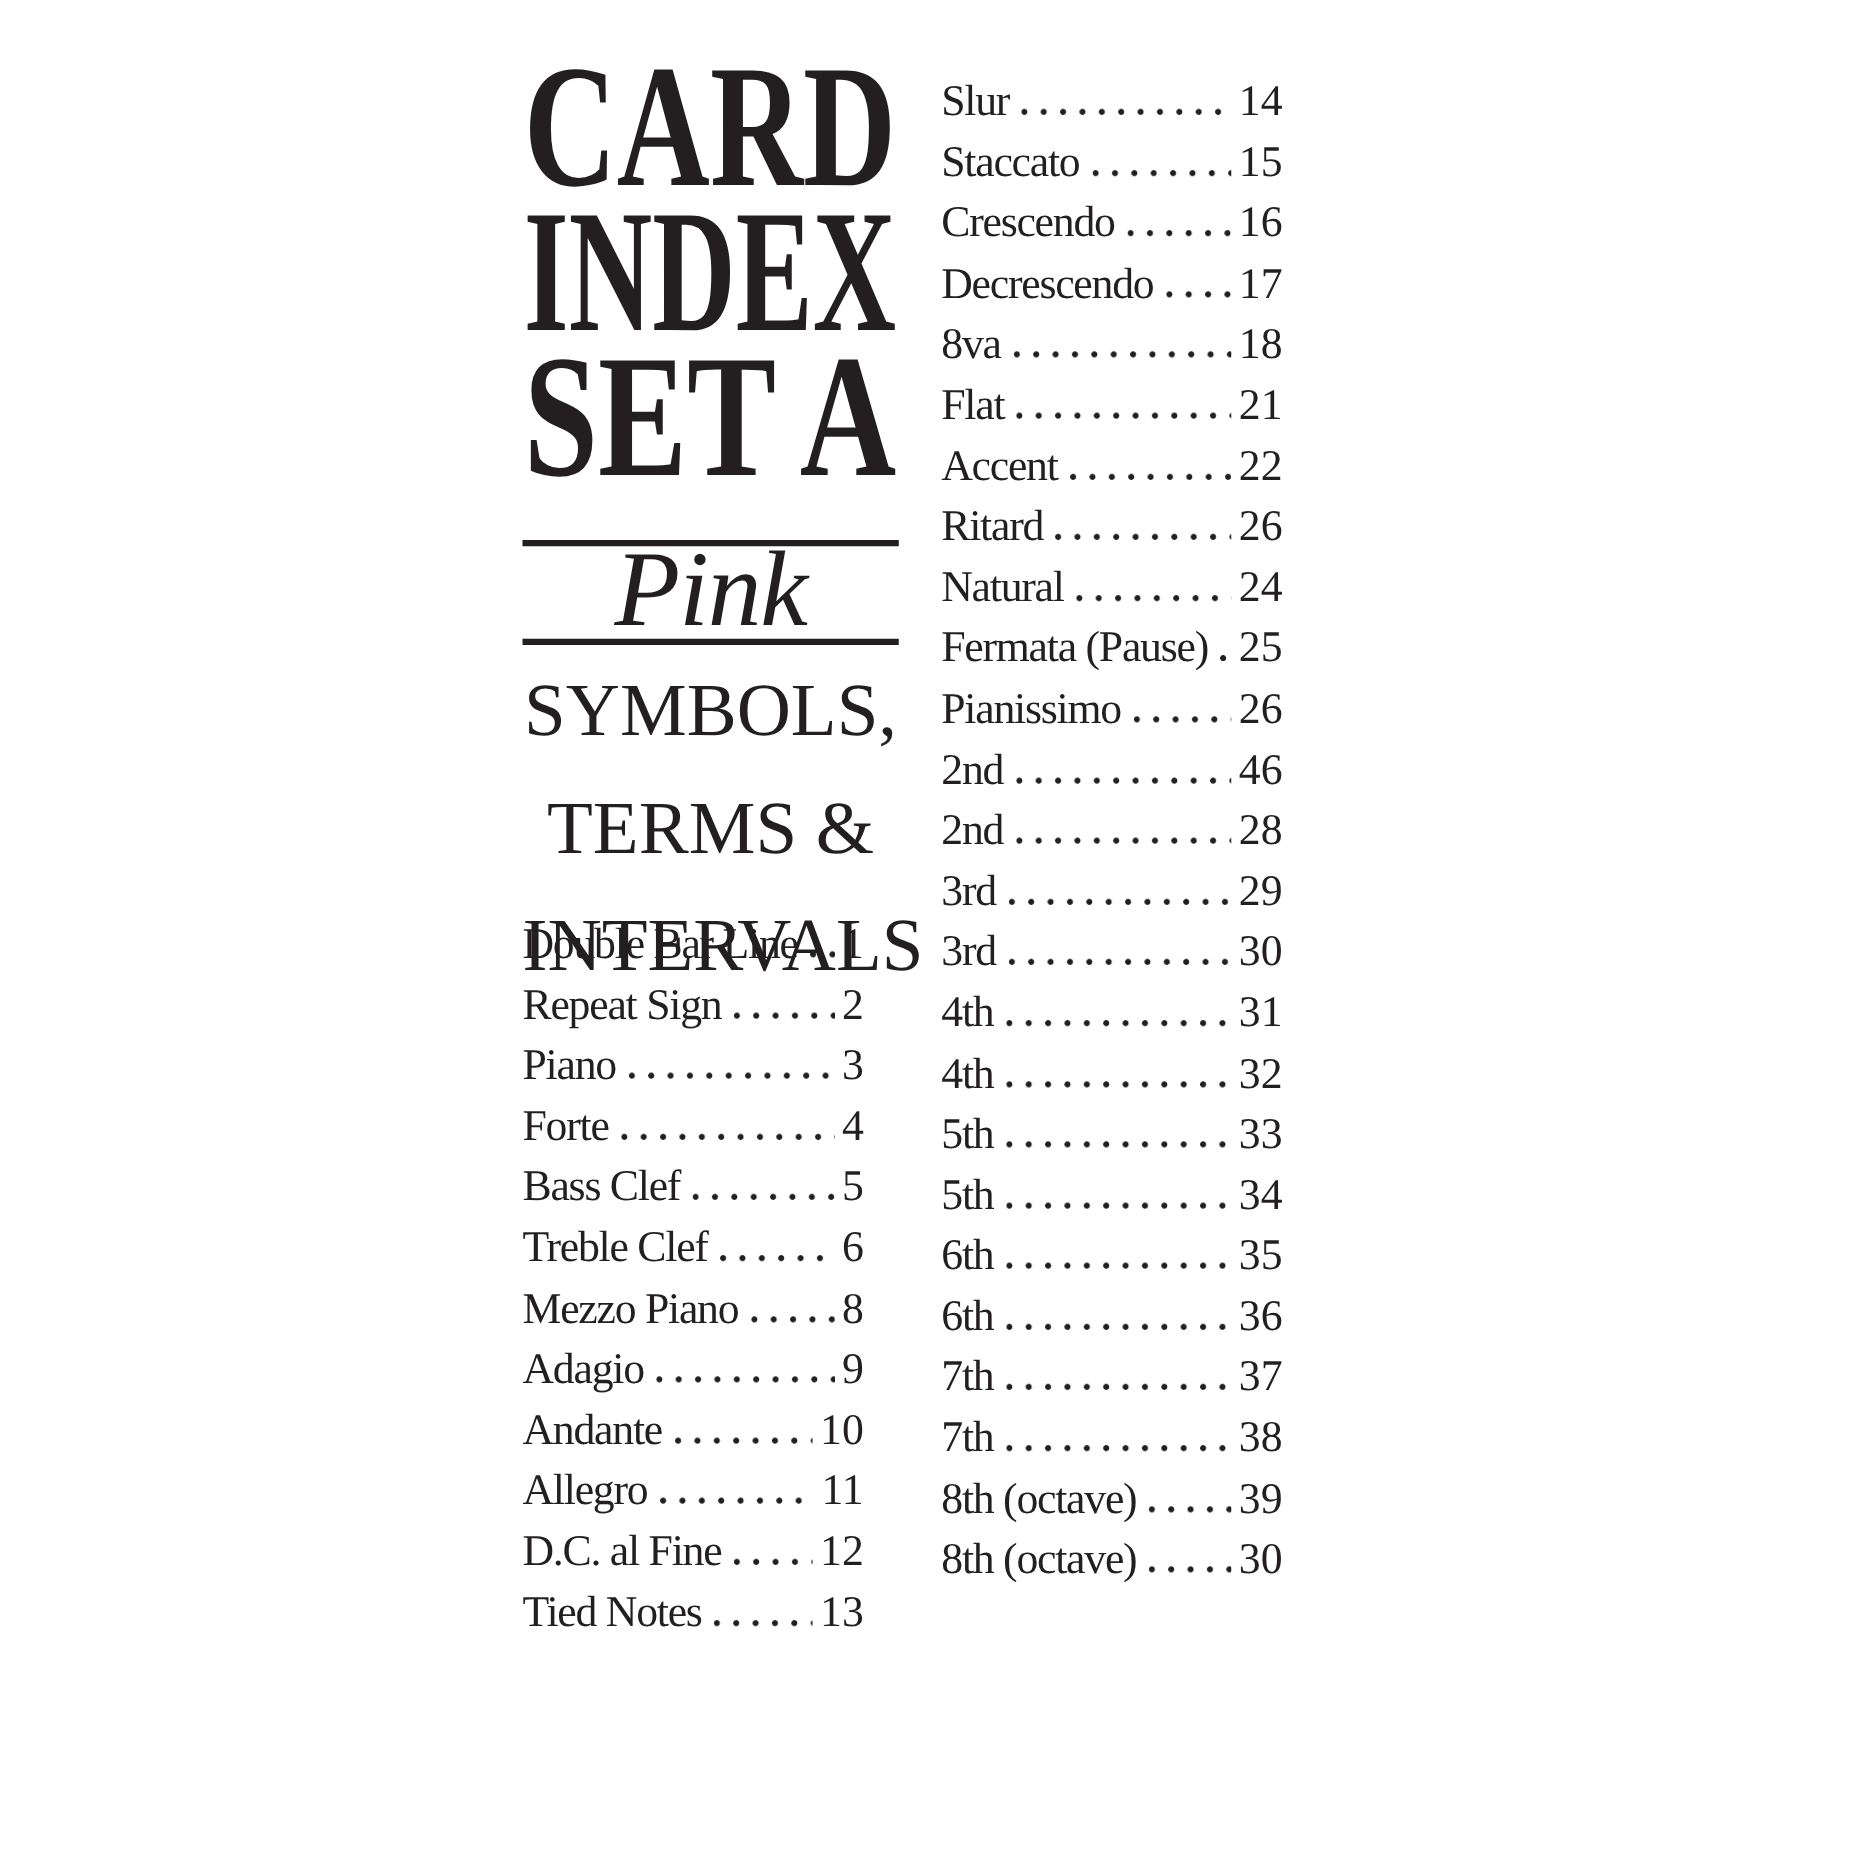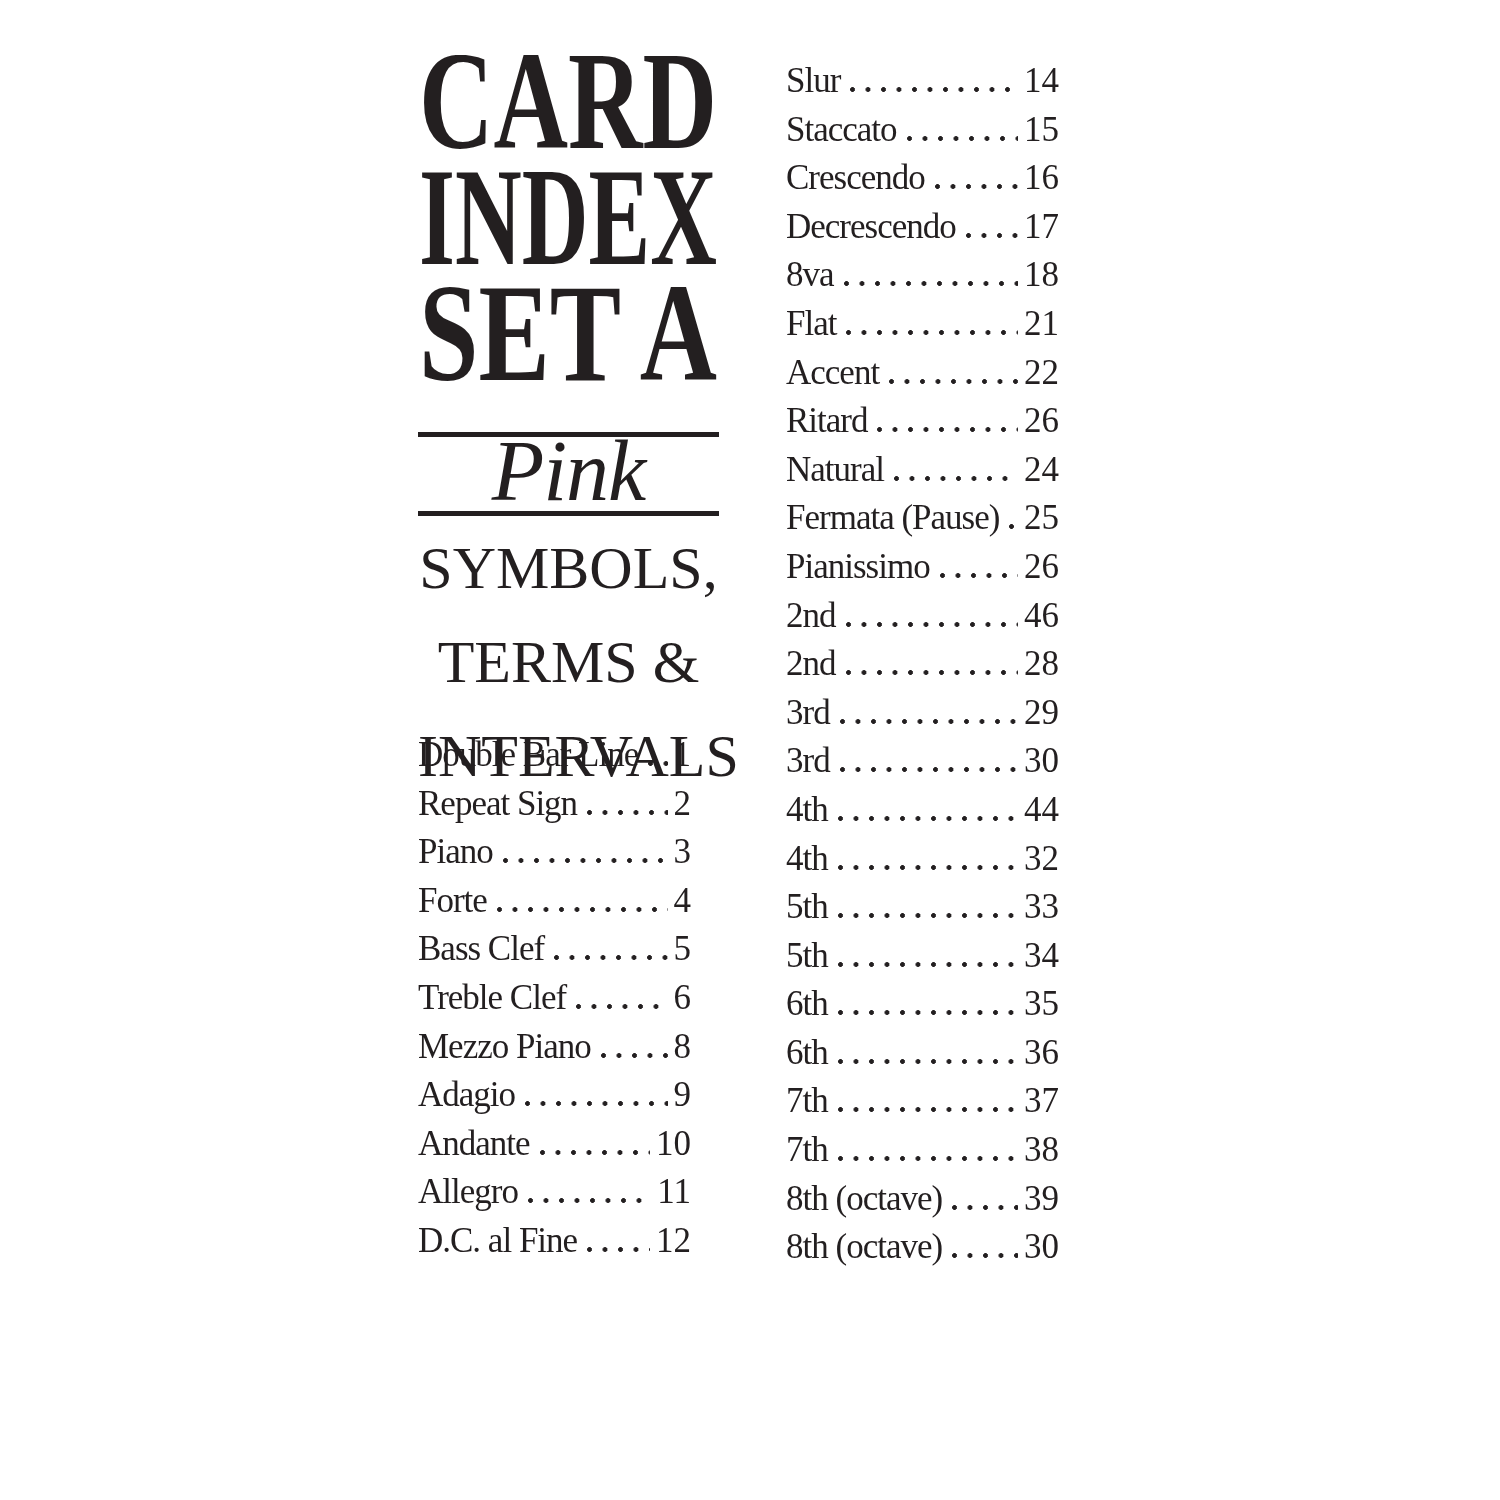--- a/index.html
+++ b/index.html
@@ -49,21 +49,21 @@
     text-align: center;
     white-space: pre-line;
   }
 
   
   .toc-col {
     position: absolute;
     display: block;
   }
   .toc-col-left  { left: 418px; top: 731px; width: 273px; }
-  .toc-col-right { left: 786px; top: 57px;  width: 273px; text-align: right; }
+  .toc-col-right { left: 753px; top: 57px;  width: 273px; text-align: right; }
 
   .toc-row {
     display: flex;
     align-items: baseline;
     height: 48.6px;
     line-height: 48.6px;
     font-size: 35px;
     letter-spacing: -1px;
     width: 100%;
   }
@@ -159,20 +159,25 @@
       <span class="toc-leader"></span>
       <span class="toc-page">11</span>
     </div>
 
     <div class="toc-row">
       <span class="toc-label">D.C. al Fine</span>
       <span class="toc-leader"></span>
       <span class="toc-page">12</span>
     </div>
 
+    <div class="toc-row">
+      <span class="toc-label">Tied Notes</span>
+      <span class="toc-leader"></span>
+      <span class="toc-page">13</span>
+    </div>
   </div>
 
 <div class="toc-col toc-col-right">
 
     <div class="toc-row">
       <span class="toc-label">Slur</span>
       <span class="toc-leader"></span>
       <span class="toc-page">14</span>
     </div>
 
@@ -258,21 +263,21 @@
 
     <div class="toc-row">
       <span class="toc-label">3rd</span>
       <span class="toc-leader"></span>
       <span class="toc-page">30</span>
     </div>
 
     <div class="toc-row">
       <span class="toc-label">4th</span>
       <span class="toc-leader"></span>
-      <span class="toc-page">44</span>
+      <span class="toc-page">31</span>
     </div>
 
     <div class="toc-row">
       <span class="toc-label">4th</span>
       <span class="toc-leader"></span>
       <span class="toc-page">32</span>
     </div>
 
     <div class="toc-row">
       <span class="toc-label">5th</span>

